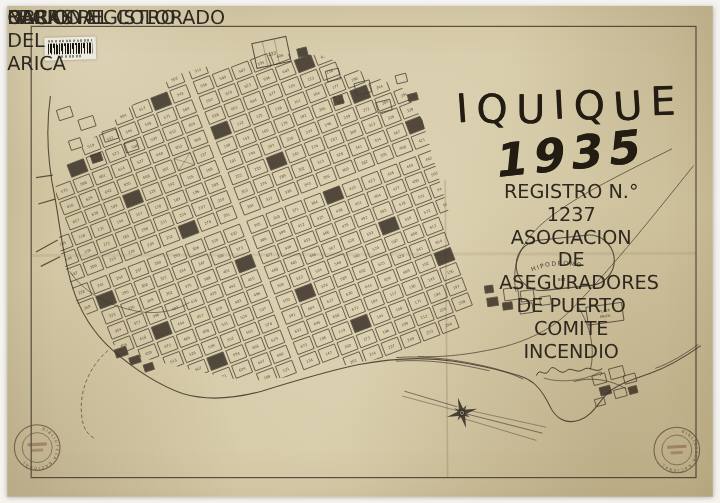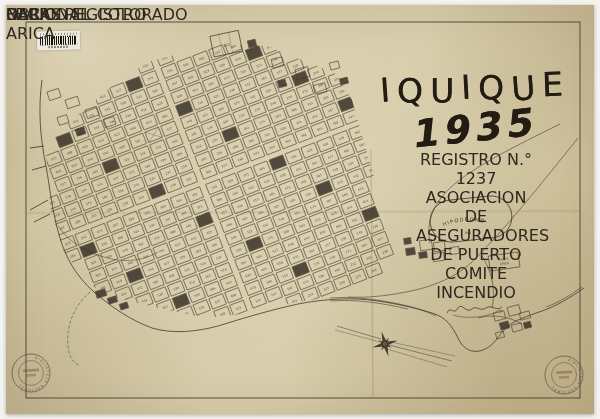--- a/index.html
+++ b/index.html
@@ -823,16 +823,17 @@
         <path d="M8,13 C20,17 40,16 53,9 C56,7 58,9 55,11" fill="none" stroke="#2e2820" stroke-width=".6" opacity=".75"></path>
       </svg>
       <div class="tinybar"></div>
     </div>
 
     <div class="abs lbl lbl-barrio">BARRIO EL COLORADO</div>
     <div class="abs lbl lbl-ffcc">FF.C.C. REGISTRO</div>
     <div class="abs lbl lbl-cav">NACIONAL</div>
     <div class="abs obras">
       <div class="o1">OBRAS</div>
+      <div class="o2">DEL</div>
       <div class="o3">ARICA</div>
     </div>
   </div>
 </div>
 
 </body></html>

